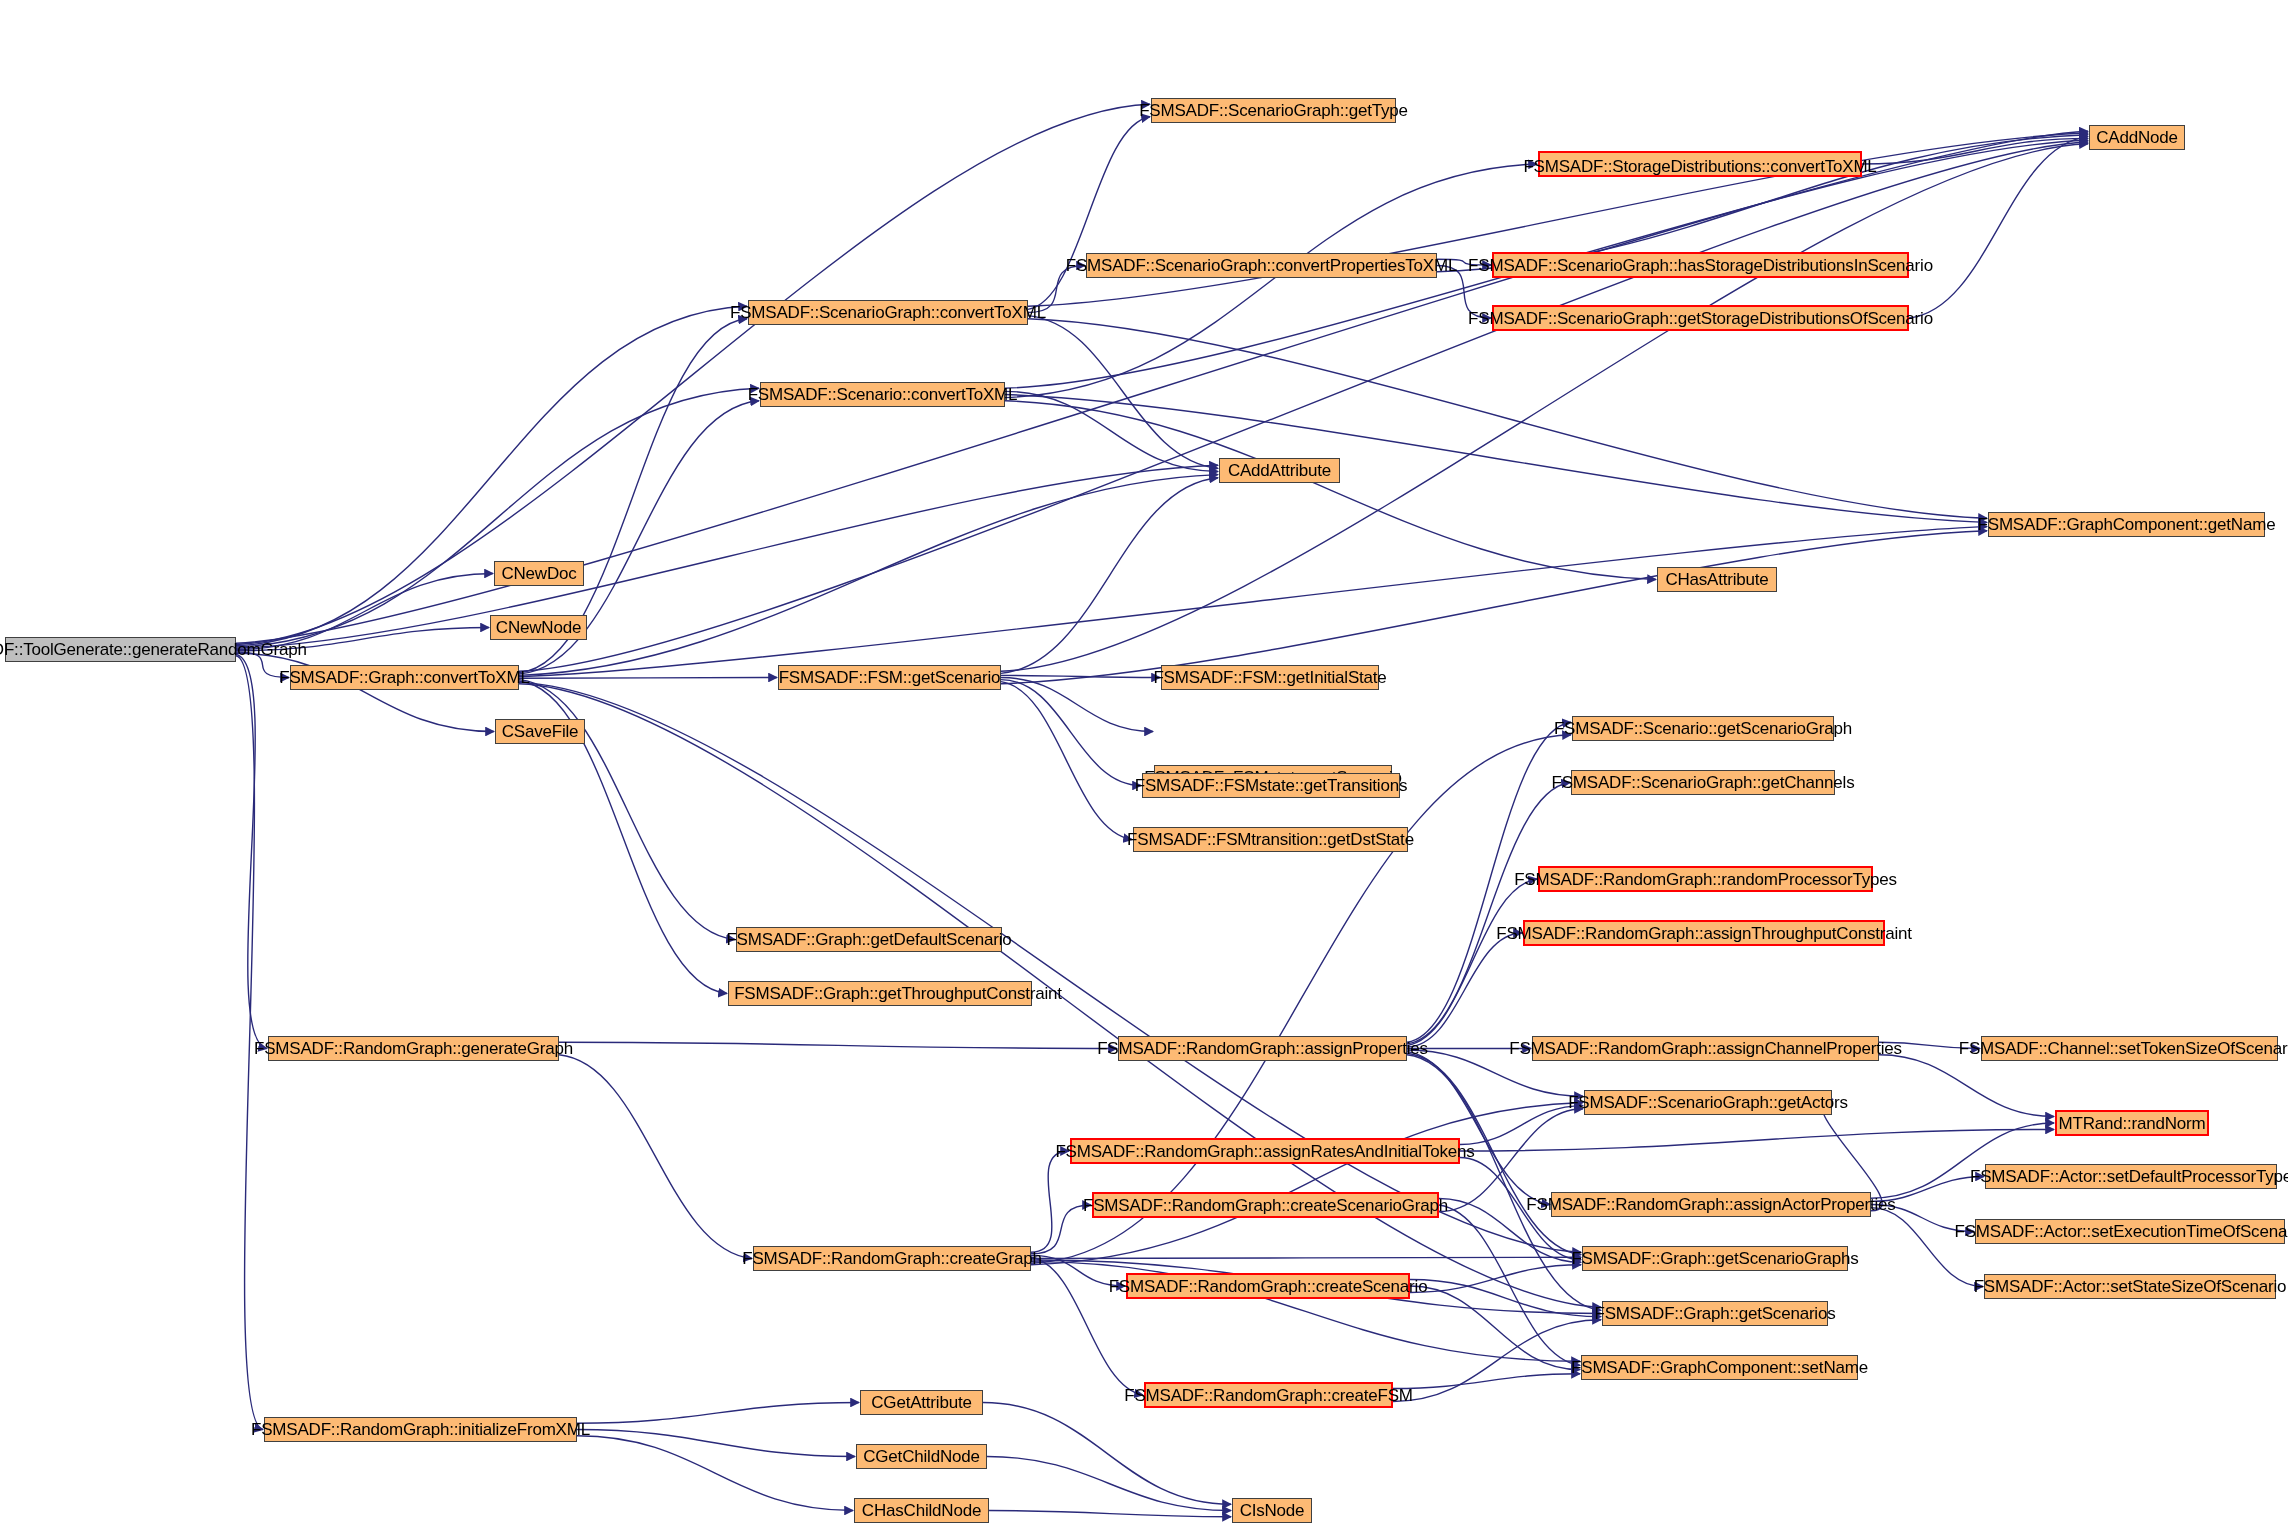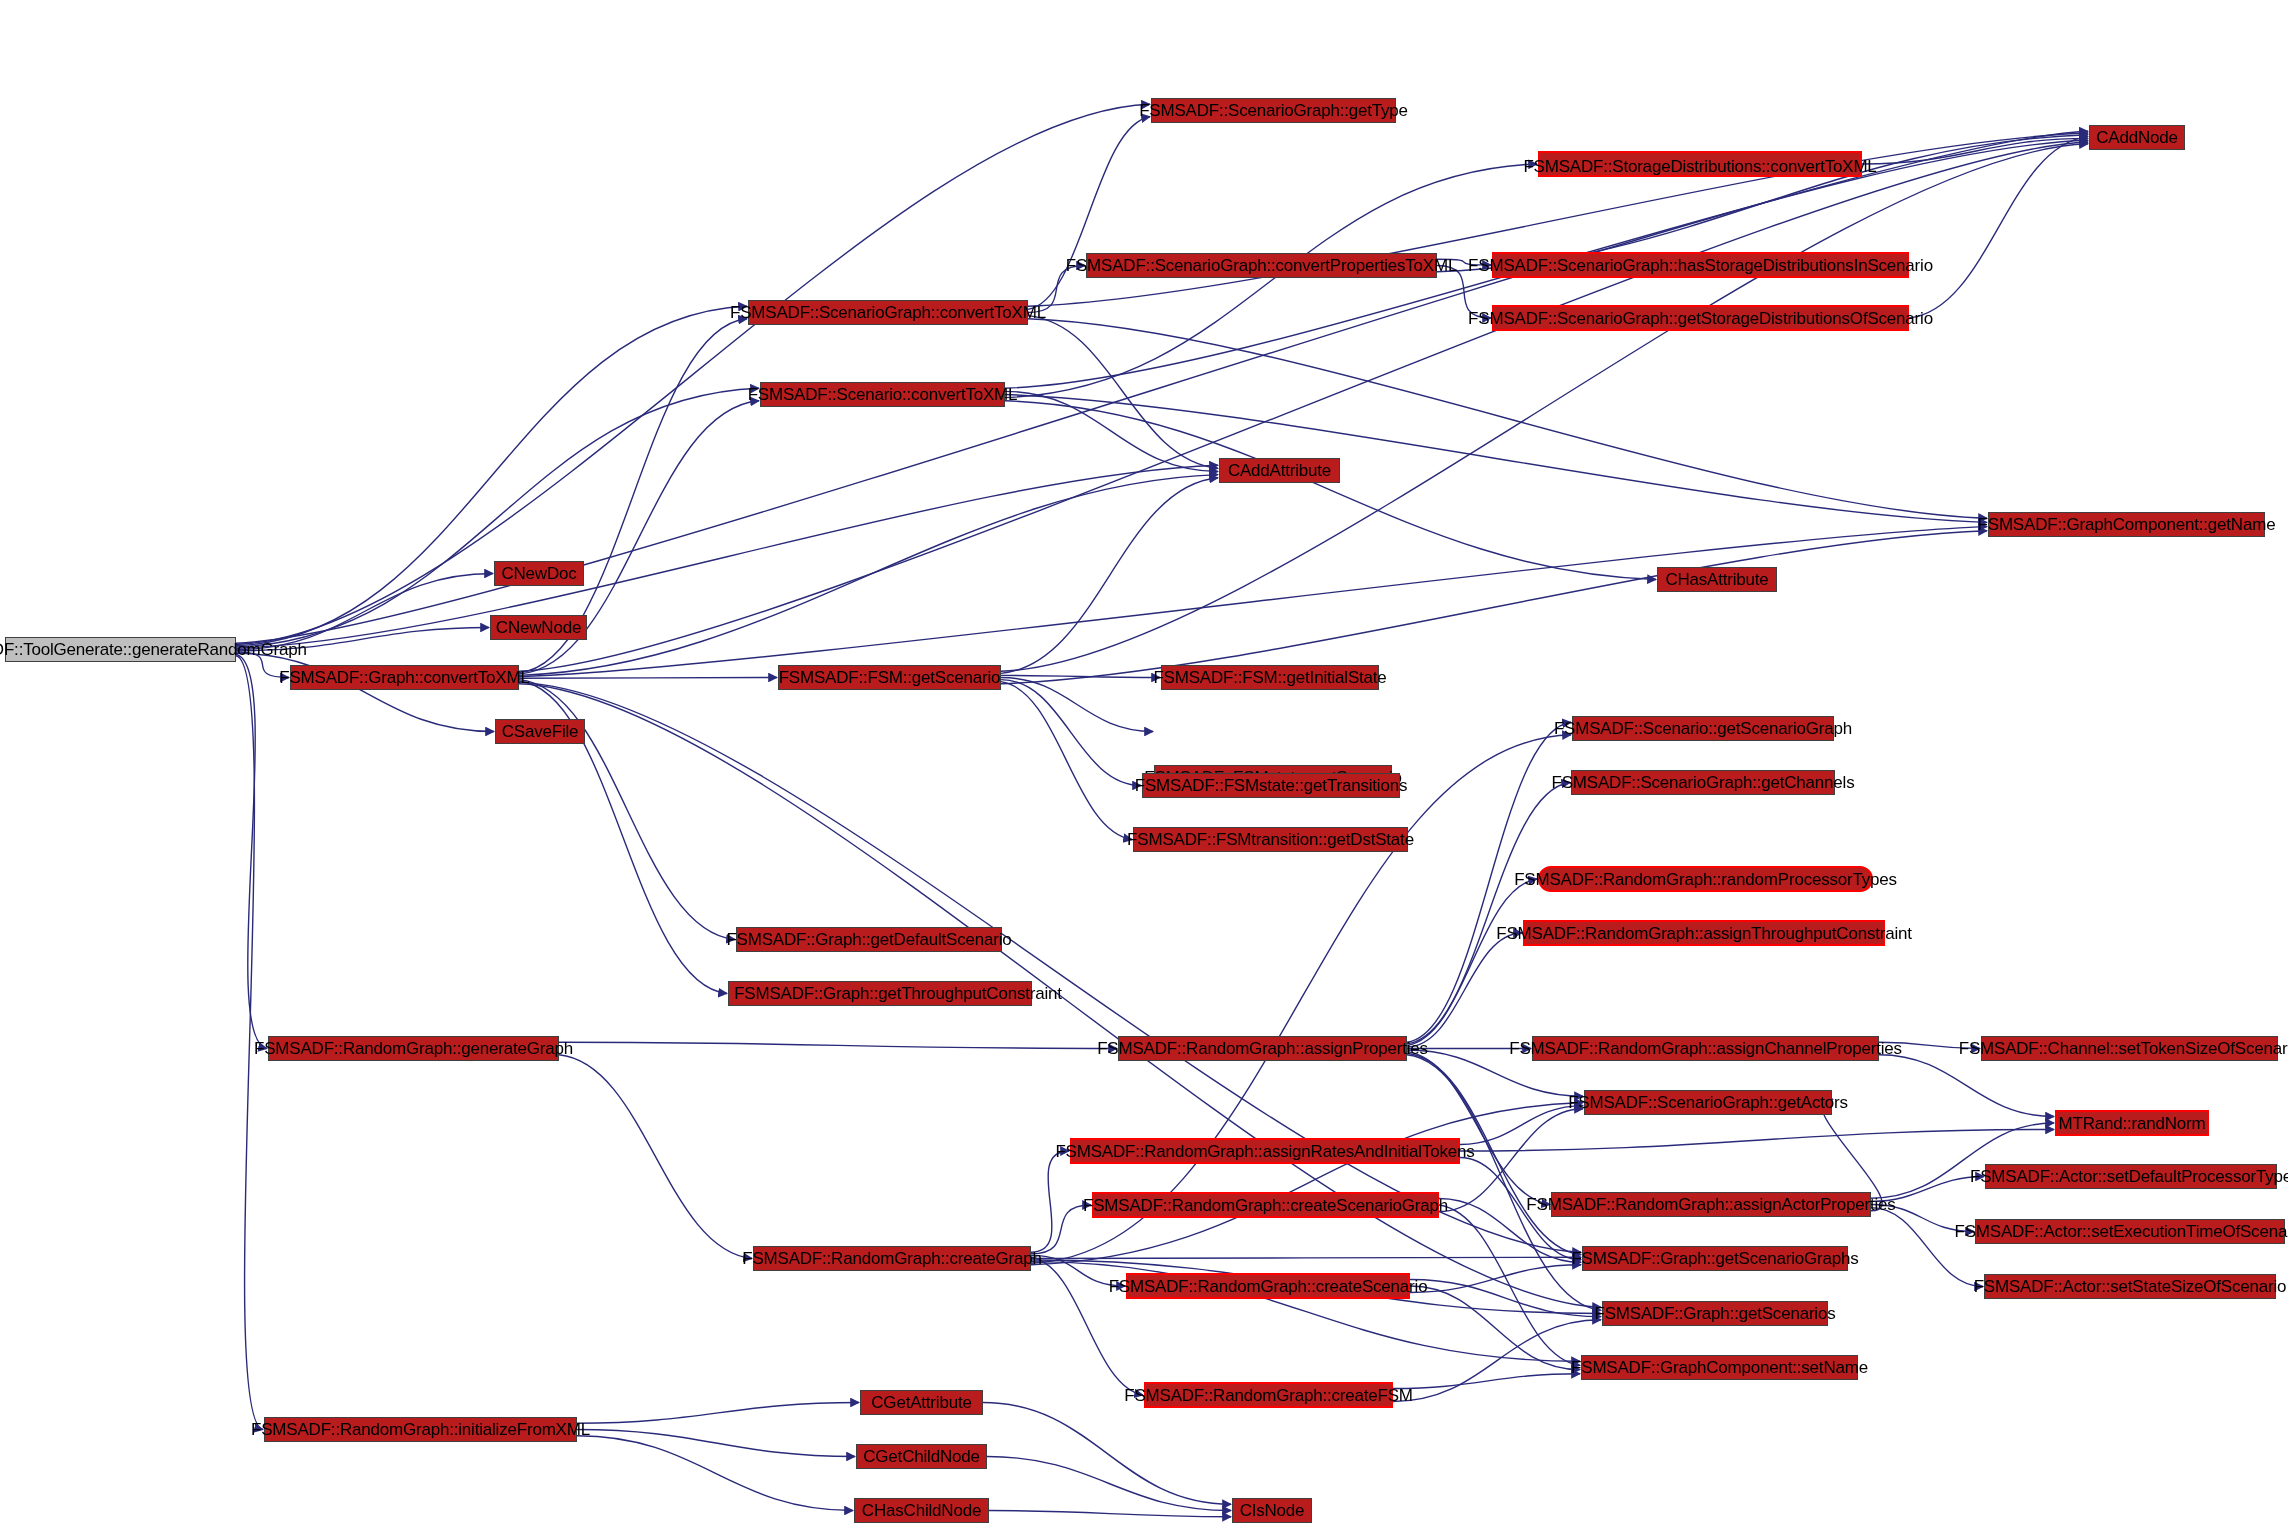--- a/index.html
+++ b/index.html
@@ -23,21 +23,21 @@
     height: 1535px;
     pointer-events: none;
   }
   .gnode {
     position: absolute;
     box-sizing: border-box;
     display: flex;
     align-items: center;
     justify-content: center;
     white-space: nowrap;
-    background: #b91c1c;
+    background: #fdba74;
     border: 1px solid #404040;
     color: #000000;
     font-size: 17px;
     line-height: 1;
     letter-spacing: -0.2px;
     padding: 0 8px;
     cursor: pointer;
   }
   .gnode.red {
     border: 2px solid #ff0000;
@@ -214,21 +214,21 @@
       </div>
       <div class="gnode" style="left: 1133px; top: 827px; width: 275px; height: 25px;">
         <span class="lbl">FSMSADF::FSMtransition::getDstState</span>
       </div>
       <div class="gnode" style="left: 1572px; top: 716px; width: 262px; height: 25px;">
         <span class="lbl">FSMSADF::Scenario::getScenarioGraph</span>
       </div>
       <div class="gnode" style="left: 1571px; top: 770px; width: 264px; height: 25px;">
         <span class="lbl">FSMSADF::ScenarioGraph::getChannels</span>
       </div>
-      <div class="gnode red" style="left: 1538px; top: 866px; width: 335px; height: 26px; border-radius: 13px;">
+      <div class="gnode red" style="left: 1538px; top: 866px; width: 335px; height: 26px;">
         <span class="lbl">FSMSADF::RandomGraph::randomProcessorTypes</span>
       </div>
       <div class="gnode red" style="left: 1523px; top: 920px; width: 362px; height: 26px;">
         <span class="lbl">FSMSADF::RandomGraph::assignThroughputConstraint</span>
       </div>
       <div class="gnode" style="left: 736px; top: 927px; width: 266px; height: 25px;">
         <span class="lbl">FSMSADF::Graph::getDefaultScenario</span>
       </div>
       <div class="gnode" style="left: 728px; top: 981px; width: 304px; height: 25px; padding-left: 44px;">
         <span class="lbl">FSMSADF::Graph::getThroughputConstraint</span>

